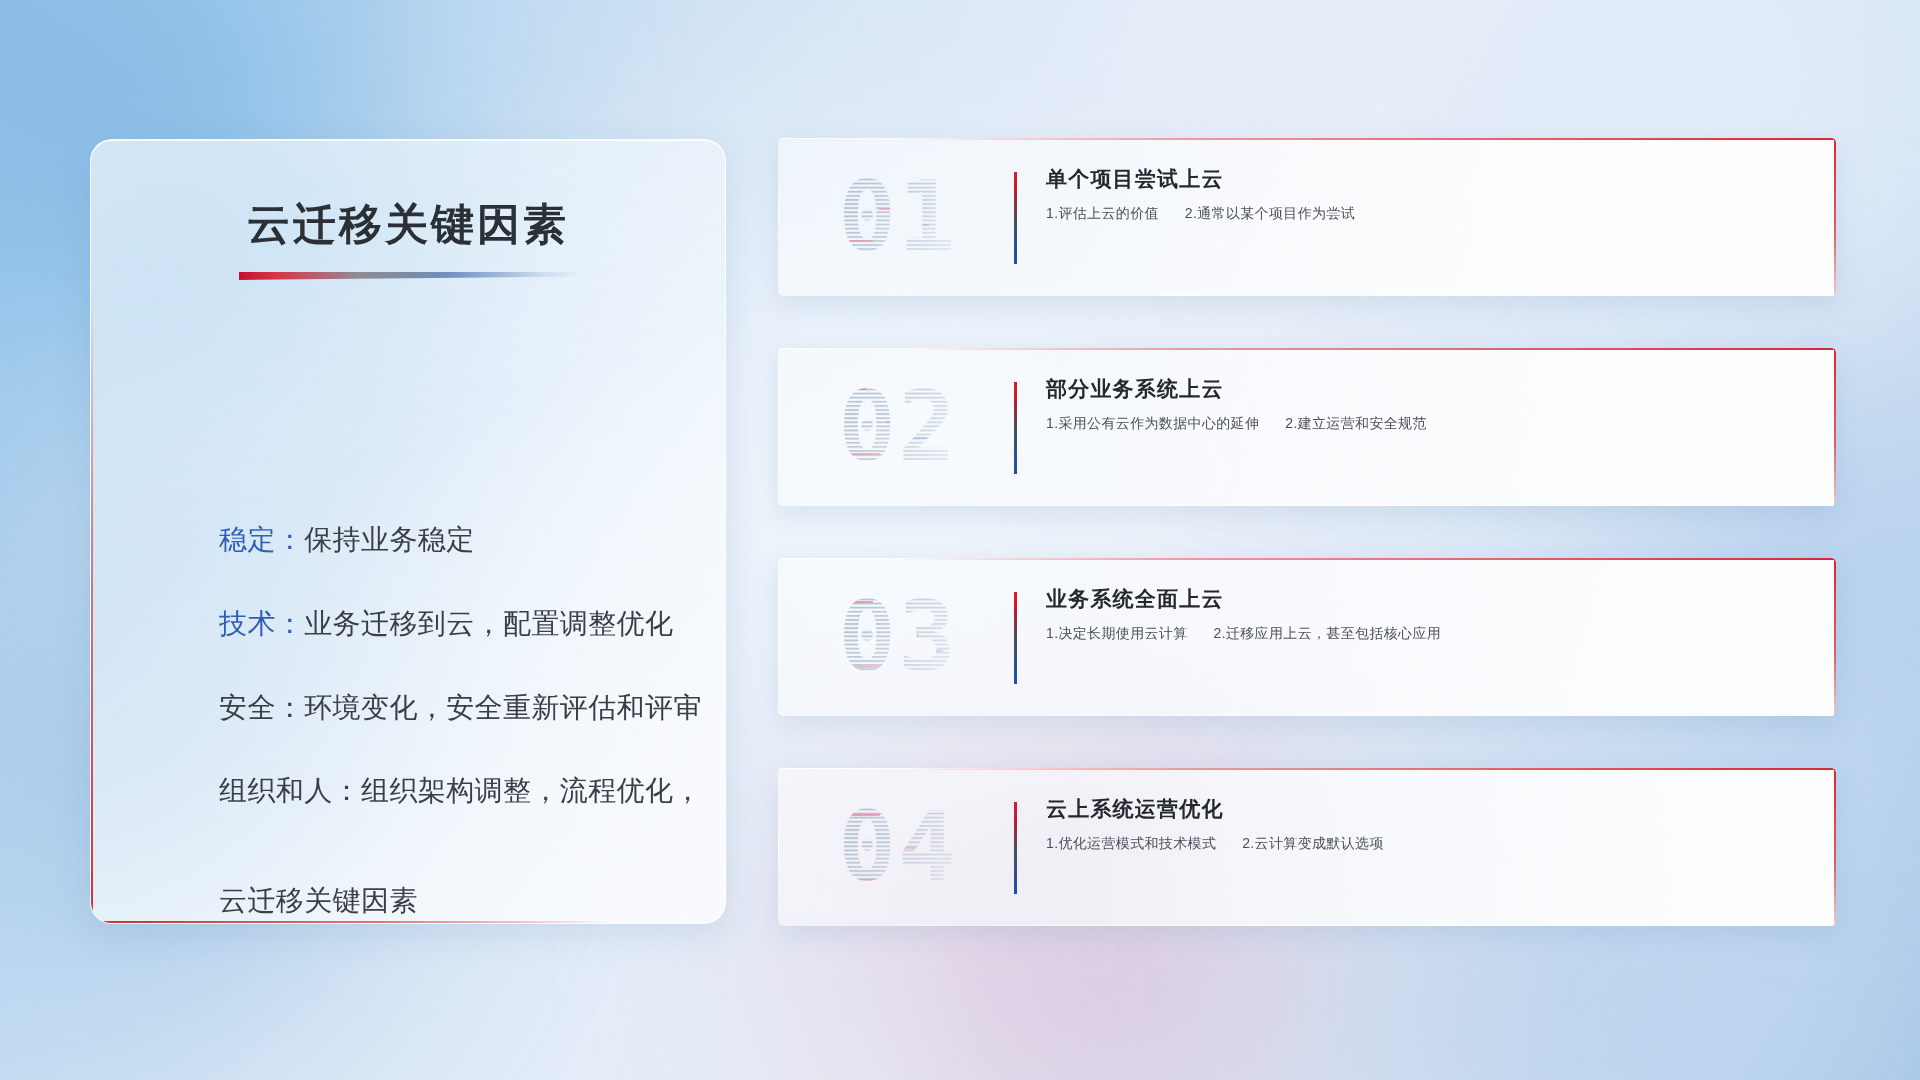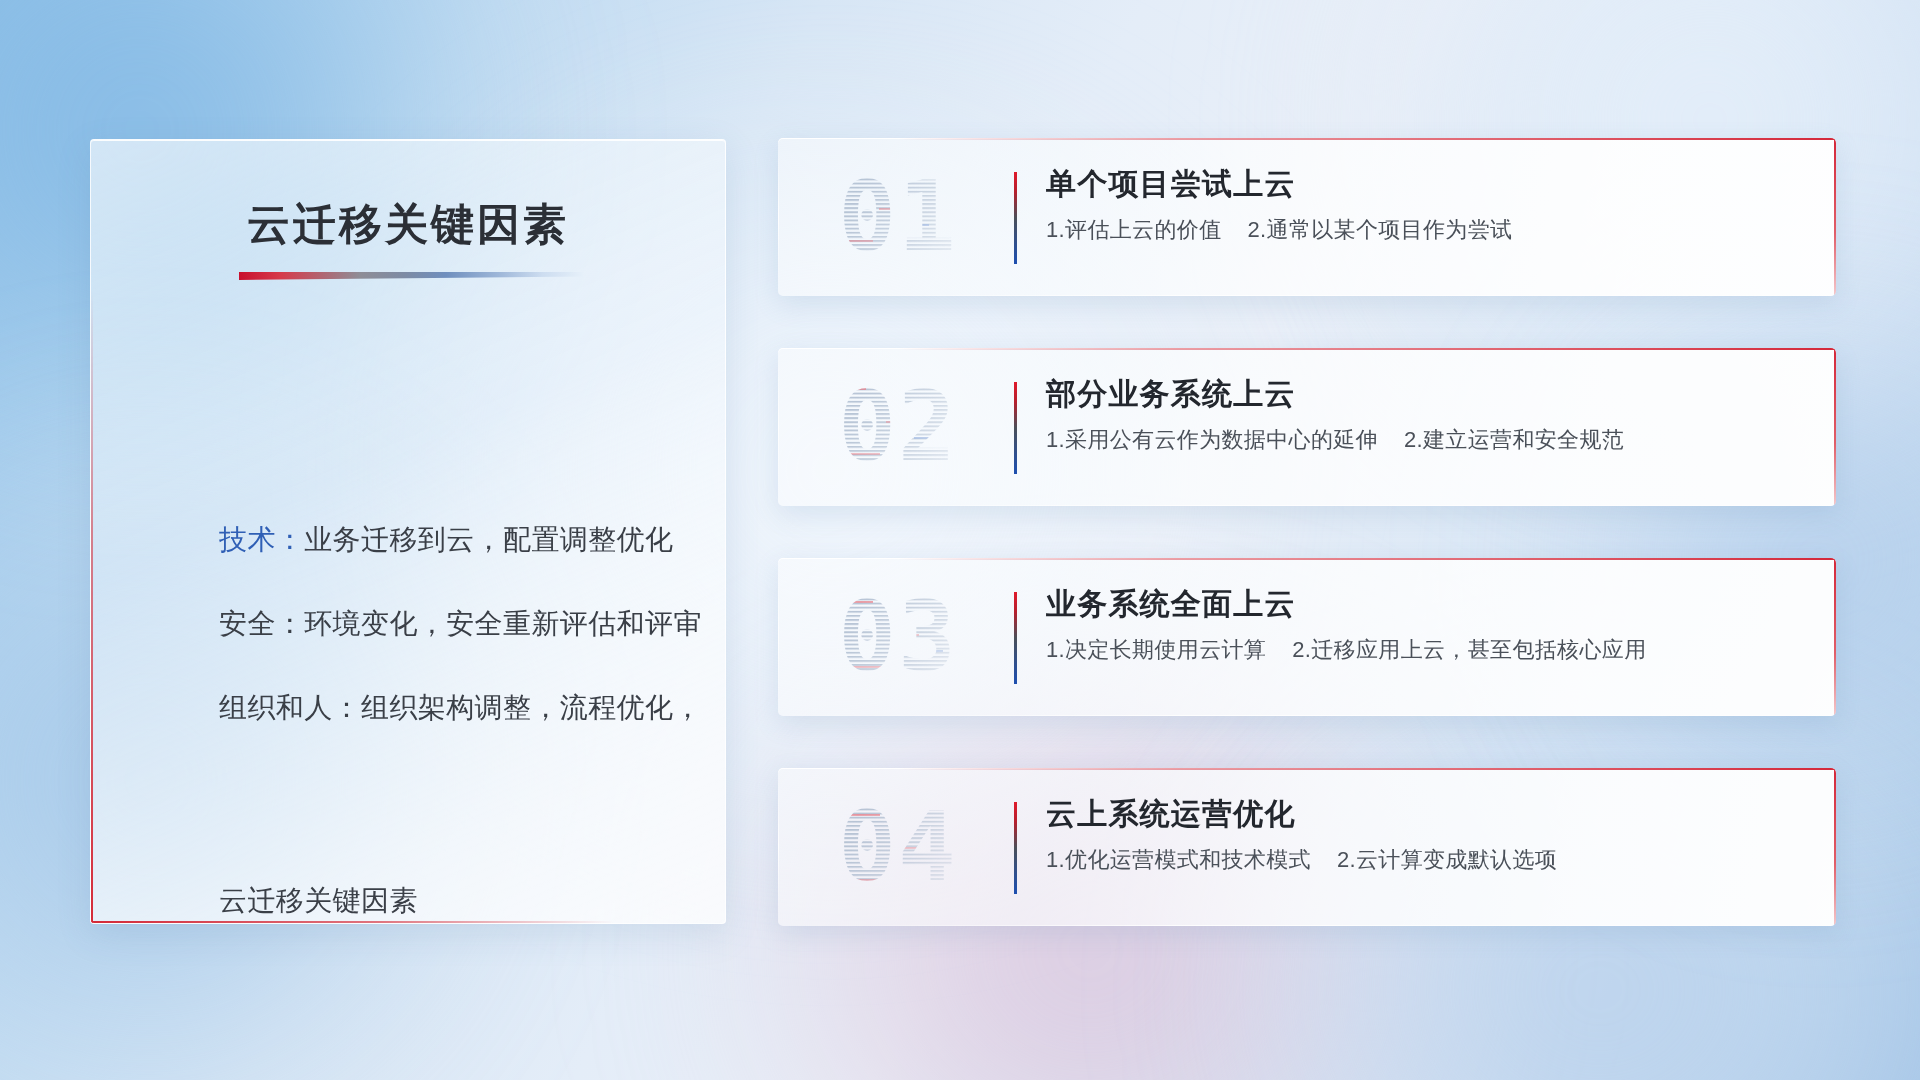--- a/index.html
+++ b/index.html
@@ -42,21 +42,21 @@
        background:radial-gradient(circle,rgba(248,251,255,.72) 0%,rgba(240,246,253,.30) 54%,rgba(240,246,253,0) 78%); }
   .g7{ left:1560px; top:300px; width:520px; height:520px;
        background:radial-gradient(circle,rgba(166,198,232,.70) 0%,rgba(186,212,238,.25) 55%,rgba(186,212,238,0) 78%); }
 
   
   #stage { position:absolute; inset:0; z-index:2; }
 
   
   #left-panel{
     position:absolute; left:90px; top:139px; width:636px; height:785px;
-    border-radius:4px;
+    border-radius:22px;
     background:linear-gradient(157deg,
        rgba(255,255,255,.62) 0%,
        rgba(250,253,255,.50) 22%,
        rgba(245,250,255,.46) 42%,
        rgba(252,254,255,.58) 62%,
        rgba(255,255,255,.70) 82%,
        rgba(255,255,255,.78) 100%);
     border:1px solid rgba(255,255,255,.85);
     box-shadow:0 10px 34px rgba(90,130,175,.16), inset 0 1px 0 rgba(255,255,255,.9);
     overflow:hidden;
@@ -146,25 +146,25 @@
     font-family:"DejaVu Sans Mono","Liberation Mono",monospace;
     font-size:96px; font-weight:700; letter-spacing:2px;
   }
 
   .card-accent{
     position:absolute; left:236px; top:34px; width:3px; height:92px;
     background:linear-gradient(180deg,#e01a2b 0%,#b5202e 22%,#4a4f58 50%,#2f4f8e 78%,#1d4fb0 100%);
   }
   .card-body{ position:absolute; left:268px; top:28px; right:40px; }
   .card-title{
-    font-size:30px; font-weight:700; color:#23272e;
+    font-size:21px; font-weight:700; color:#23272e;
     letter-spacing:1.2px; line-height:1.2; margin-bottom:13px;
   }
   .card-desc{
-    font-size:22px; color:#4a5059; letter-spacing:.35px; line-height:1.35;
+    font-size:14px; color:#4a5059; letter-spacing:.35px; line-height:1.35;
   }
   .card-desc .gap{ display:inline-block; width:26px; }
 </style>
 </head>
 <body>
 
 <div id="bg">
   <div class="bg-base"></div>
   <div class="glow g1"></div>
   <div class="glow g2"></div>
@@ -181,20 +181,21 @@
     <div class="edge-red"></div>
     <div class="edge-red-b"></div>
 
     <h1 id="panel-title">云迁移关键因素</h1>
 
     <div id="title-rule">
       <div class="bar"></div>
     </div>
 
     <div id="factor-list">
+        <div class="factor-row"><span class="factor-label accent">稳定：</span><span class="factor-text">保持业务稳定</span></div>
         <div class="factor-row"><span class="factor-label accent">技术：</span><span class="factor-text">业务迁移到云，配置调整优化</span></div>
         <div class="factor-row"><span class="factor-label">安全：</span><span class="factor-text">环境变化，安全重新评估和评审</span></div>
         <div class="factor-row"><span class="factor-label">组织和人：</span><span class="factor-text">组织架构调整，流程优化，</span></div>
       </div>
     <div id="factor-tail">云迁移关键因素</div>
   </section>
 
   <section id="step-cards">
       <article class="step-card">
         <div class="card-edge-top"></div>

